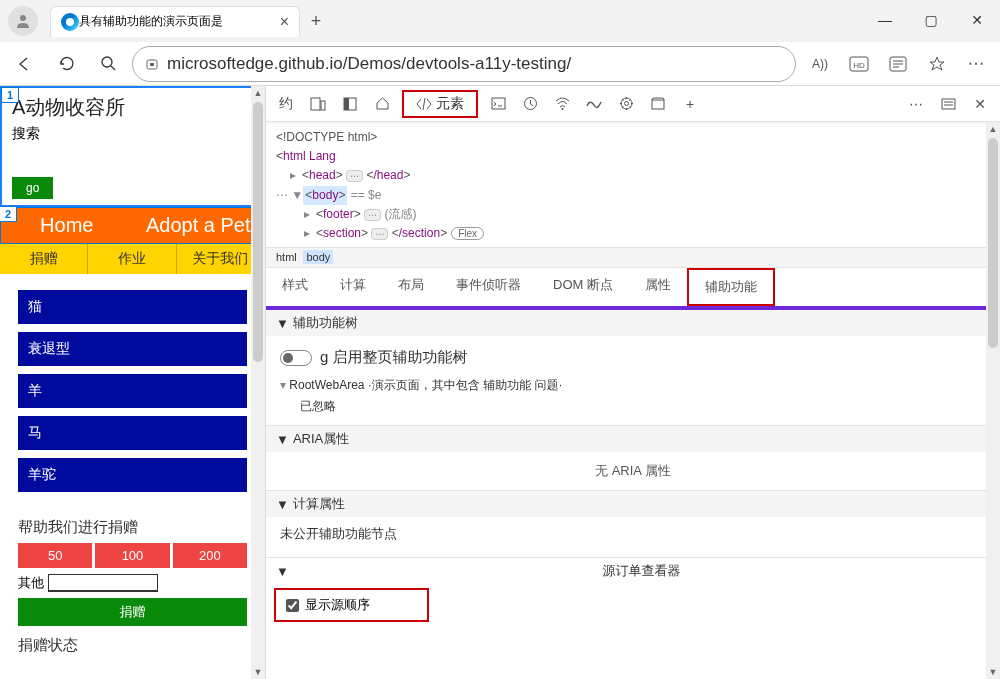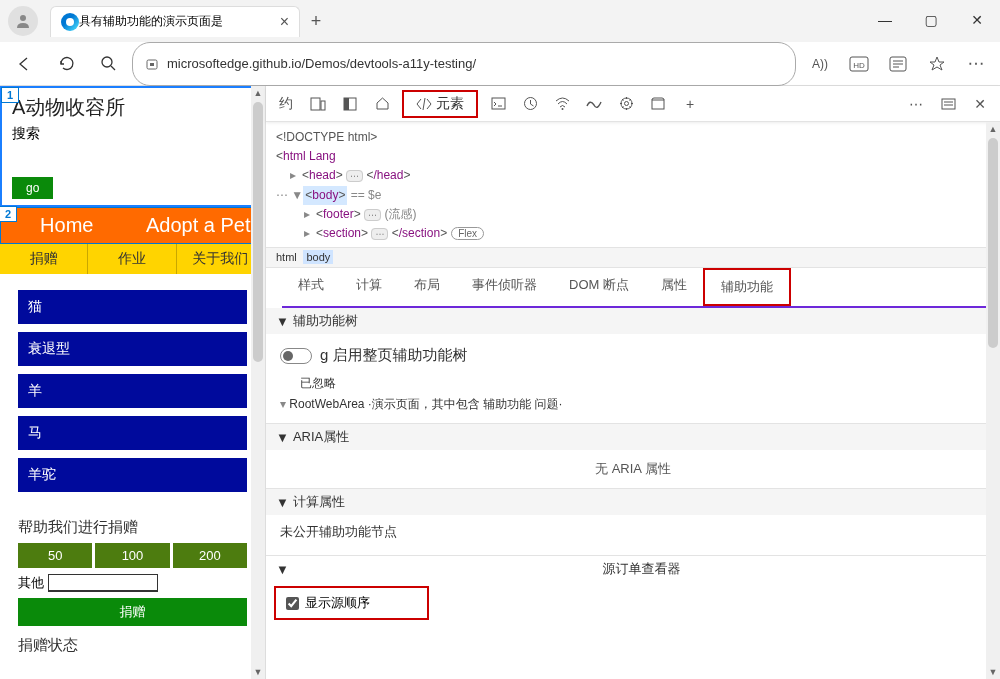--- a/index.html
+++ b/index.html
@@ -12,21 +12,21 @@
     .tab-strip { display: flex; align-items: center; height: 42px; padding-left: 8px; background: #f3f3f3; }
     .profile-icon { width: 30px; height: 30px; border-radius: 50%; background: #e0e0e0; display: flex; align-items: center; justify-content: center; margin-right: 12px; }
     .tab { display: flex; align-items: center; background: #fff; border-radius: 6px 6px 0 0; padding: 6px 10px; font-size: 12px; min-width: 250px; border: 1px solid #ddd; border-bottom: none;}
     .tab-favicon { width: 18px; height: 18px; background: linear-gradient(135deg, #0078d4 40%, #50e6ff 100%); border-radius: 50%; position: relative; }
     .tab-favicon::after { content: ''; position: absolute; width: 8px; height: 8px; background: #fff; border-radius: 50%; top: 5px; left: 5px; }
     .tab-close { margin-left: auto; font-size: 16px; color: #555; }
     .new-tab { width: 32px; text-align: center; font-size: 18px; color: #555; }
 
     .addr-bar { display: flex; align-items: center; height: 44px; background: #fff; border-bottom: 1px solid #ddd; padding: 0 6px; gap: 6px; }
     .addr-btn { width: 36px; height: 32px; display: flex; align-items: center; justify-content: center; color: #555; font-size: 17px; border-radius: 4px; }
-    .url-box { flex: 1; display: flex; align-items: center; background: #fff; border: 1px solid #aaa; border-radius: 18px; height: 44px; padding: 0 12px; font-size: 13px; color: #333; gap: 8px; }
+    .url-box { flex: 1; display: flex; align-items: center; background: #fff; border: 1px solid #aaa; border-radius: 18px; height: 36px; padding: 0 12px; font-size: 17px; color: #333; gap: 8px; }
     .url-right { display: flex; gap: 3px; align-items: center; }
     
     
     .content { display: flex; height: calc(679px - 86px); }
     
     
     .demo-page { width: 265px; background: #fff; overflow-y: auto; position: relative; }
     .demo-header { background: #fff; padding: 6px 10px 6px 10px; border: 2px solid #1b7fff; position: relative; }
     .demo-badge { position: absolute; top: -1px; left: -1px; background: #fff; border: 1px solid #0078d4; color: #0078d4; font-size: 11px; font-weight: bold; padding: 1px 5px; }
     .demo-title { font-size: 20px; color: #222; font-weight: 400; }
@@ -40,21 +40,21 @@
     .nav-row1 .tab-item.active { position: relative; }
     .nav-row1 .tab-item.active::after { content: ''; position: absolute; bottom: -8px; left: 50%; transform: translateX(-50%); border: 8px solid transparent; border-top-color: #ff6a00; }
     .nav-row2 { display: flex; background: #ffd400; }
     .nav-row2 .tab-item { flex: 1; text-align: center; padding: 6px 2px; font-size: 14px; color: #333; border-right: 1px solid #c9a700; }
     
     .animal-list { padding: 16px 18px; }
     .animal-item { background: #000a9c; color: #fff; padding: 8px 10px; margin-bottom: 8px; font-size: 14px; }
     
     .donate-section-title { font-size: 15px; padding: 2px 18px 6px; color: #333; }
     .donate-btns { display: flex; gap: 3px; padding: 0 18px; }
-    .donate-amt { flex: 1; background: #4d7c0f; color: #fff; text-align: center; padding: 5px 0; font-size: 13px; }
+    .donate-amt { flex: 1; background: #ef4444; color: #fff; text-align: center; padding: 5px 0; font-size: 13px; }
     .donate-other-row { display: flex; align-items: center; padding: 6px 18px; gap: 4px; font-size: 13px; }
     .donate-other-row input { width: 110px; height: 18px; border: 1px solid #333; border-bottom: 2px solid #333; }
     .donate-submit { margin: 0 18px; background: #0a8a0a; color: #fff; text-align: center; padding: 5px 0; font-size: 13px; }
     .donate-status { padding: 10px 18px 4px; font-size: 15px; color: #333; }
     
     .demo-scrollbar { position: absolute; right: 0; top: 0; bottom: 0; width: 14px; background: #f0f0f0; }
     .demo-scrollbar .arrow { height: 14px; text-align: center; font-size: 9px; color: #666; line-height: 14px; }
     .demo-scrollbar .thumb { position: absolute; left: 2px; right: 2px; top: 16px; height: 260px; background: #ccc; border-radius: 6px; }
     
     
@@ -70,21 +70,21 @@
     .dom-punct { color: #555; }
     .dom-arrow { color: #888; display: inline-block; width: 12px; }
     .dom-ellip { background: #eee; border: 1px solid #ccc; border-radius: 4px; padding: 0 3px; font-size: 9px; color: #666; }
     .dom-flex-badge { border: 1px solid #999; border-radius: 8px; padding: 0 6px; font-size: 10px; color: #666; margin-left: 4px; }
     .dom-anno { color: #888; }
     .dom-selected { background: #d4e8ff; display: inline-block; padding: 0 2px; }
     
     .breadcrumb { background: #f5f5f5; border-top: 1px solid #e3e3e3; border-bottom: 1px solid #e3e3e3; padding: 3px 10px; font-size: 11px; font-family: Consolas, monospace; color: #333; }
     .breadcrumb .bc-body { background: #cfe4ff; padding: 1px 3px; }
     
-    .dt-tabs2 { display: flex; border-bottom: 2px solid #6d28d9; margin-left: 16px; }
+    .dt-tabs2 { display: flex; border-bottom: 4px solid #6d28d9; }
     .dt-tab2 { padding: 8px 16px; font-size: 13px; color: #555; cursor: pointer; }
     .dt-tab2.highlight { border: 2px solid #c00; }
     
     .panel-section { border-bottom: 1px solid #e3e3e3; }
     .panel-head { background: #f5f5f5; padding: 4px 10px; font-size: 13px; color: #333; display: flex; align-items: center; gap: 4px; }
     .panel-body { padding: 8px 14px; font-size: 13px; color: #333; }
     .a11y-tree-toggle { display: flex; align-items: center; gap: 8px; font-size: 15px; padding: 4px 0 8px; }
     .a11y-tree-toggle .toggle { width: 32px; height: 16px; border: 1px solid #888; border-radius: 10px; position: relative; }
     .a11y-tree-toggle .toggle::after { content: ''; width: 10px; height: 10px; border-radius: 50%; background: #666; position: absolute; top: 2px; left: 2px; }
     .tree-item { font-size: 12px; padding: 2px 0; color: #333; }
@@ -324,22 +324,22 @@
     <div class="panel-section">
       <div class="panel-head">
           <span>▼</span>
           <span>辅助功能树</span>
         </div>
       <div class="panel-body">
         <div class="a11y-tree-toggle">
           <span class="toggle"></span>
           <span>g 启用整页辅助功能树</span>
         </div>
+        <div class="tree-item"><span style="color:#888;">▾ </span><span>RootWebArea ·演示页面，其中包含 辅助功能 问题·</span></div>
         <div class="tree-item" style="padding-left:20px;">已忽略</div>
-        <div class="tree-item"><span style="color:#888;">▾ </span><span>RootWebArea ·演示页面，其中包含 辅助功能 问题·</span></div>
       </div>
     </div>
     <div class="panel-section">
       <div class="panel-head">
           <span>▼</span>
           <span>ARIA属性</span>
         </div>
       <div class="no-aria">无 ARIA 属性</div>
     </div>
     <div class="panel-section">

